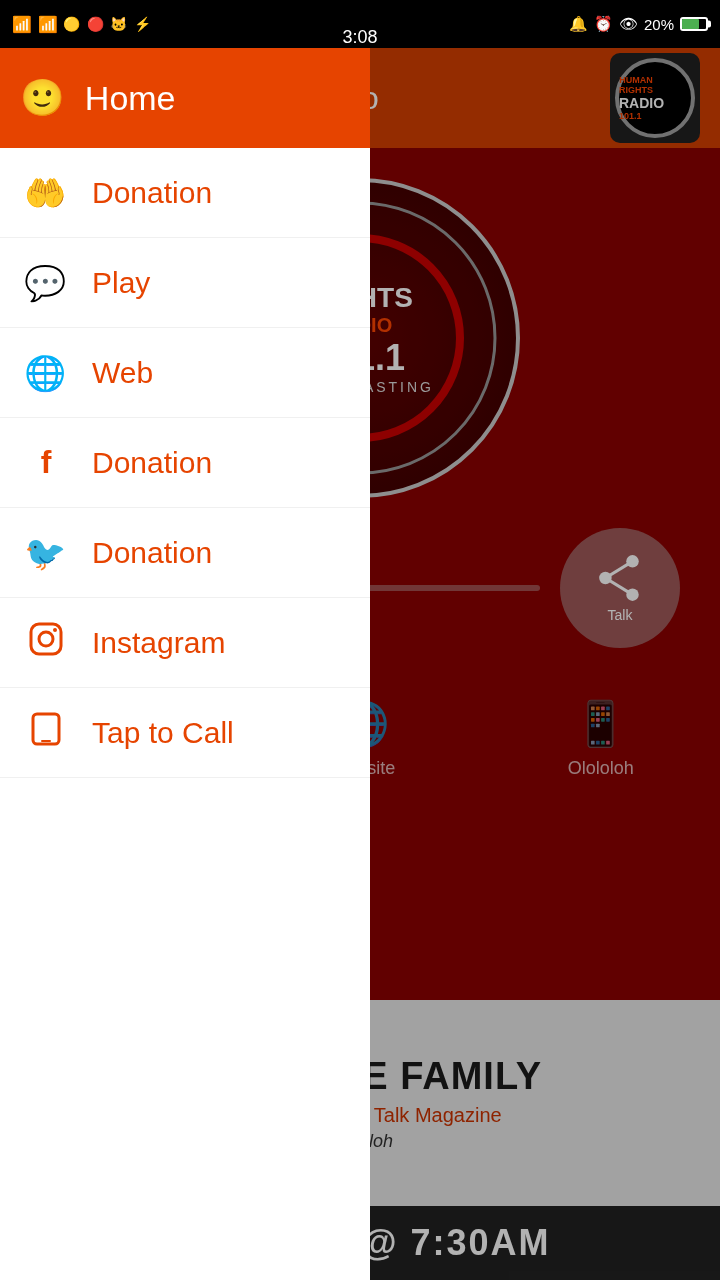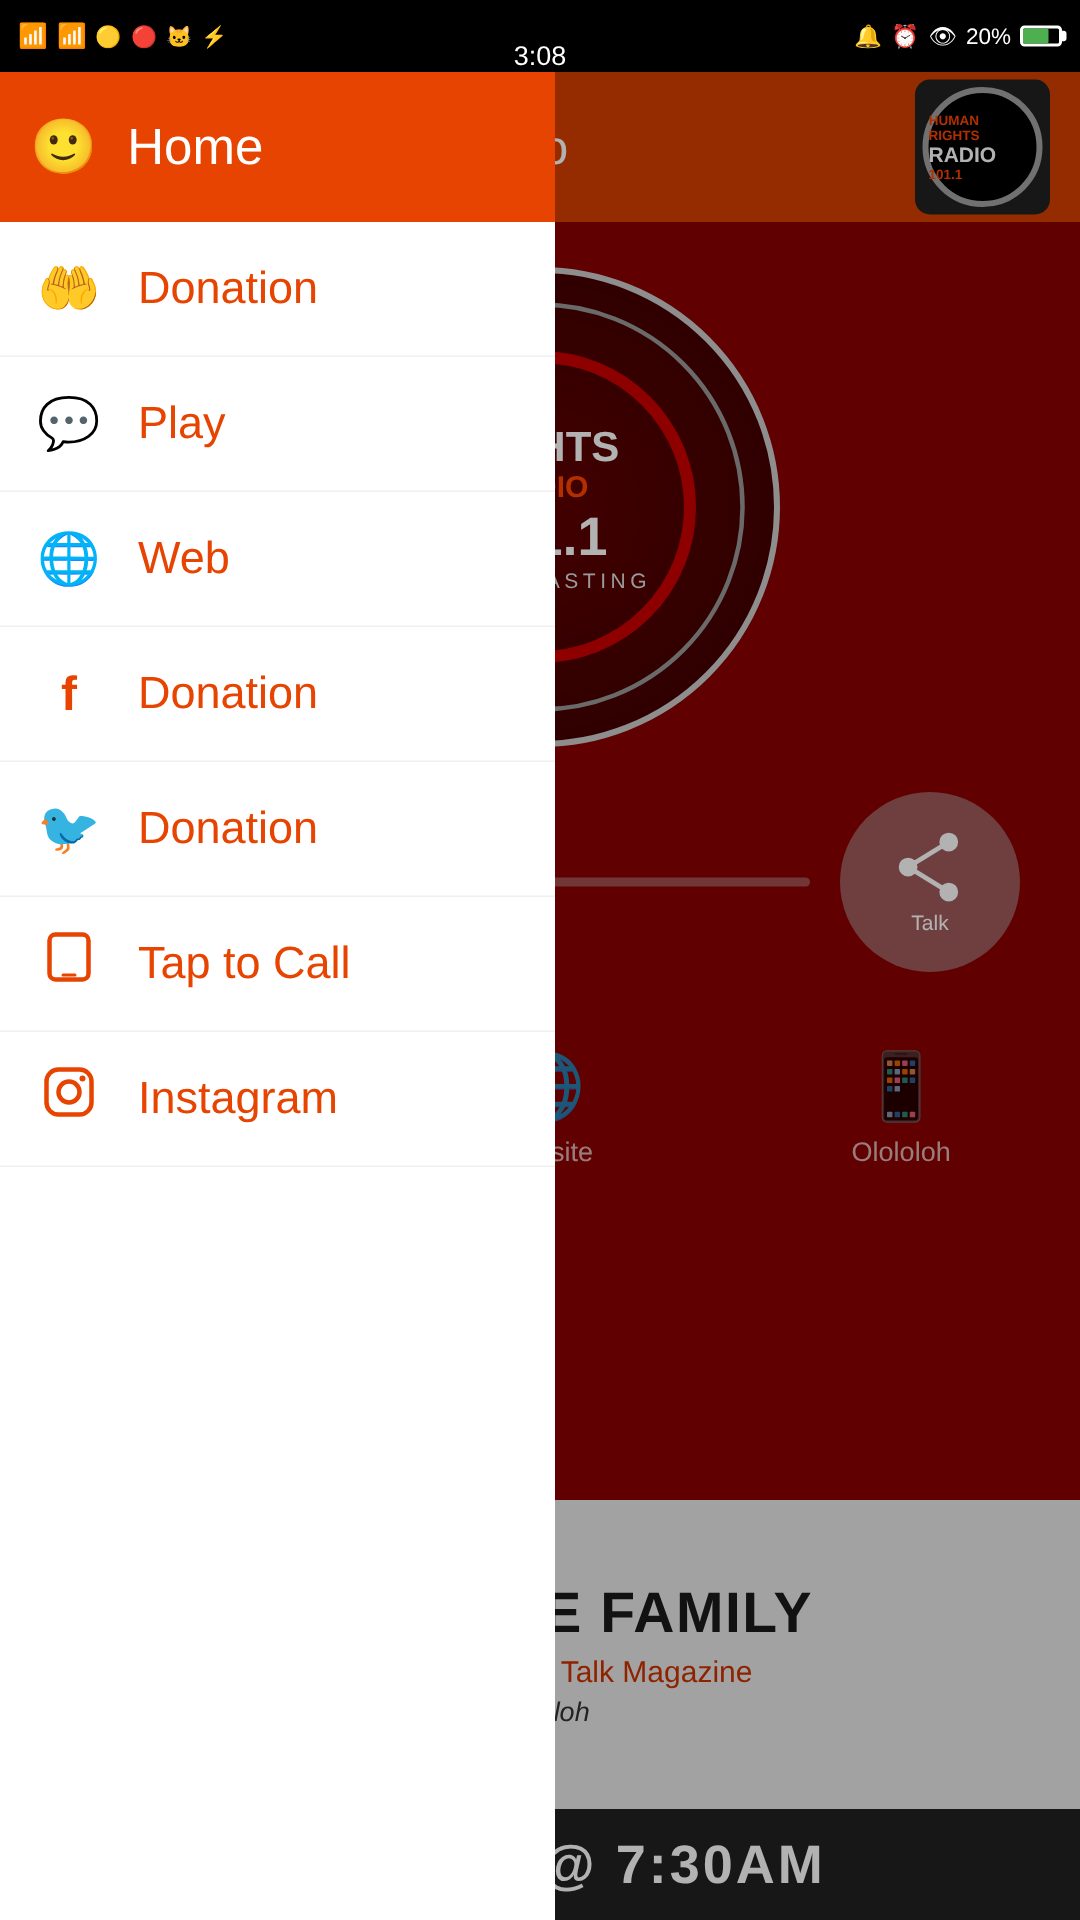--- a/index.html
+++ b/index.html
@@ -546,33 +546,33 @@
     </div>
 
     <div class="drawer-item">
       <span class="drawer-item-icon">🐦</span>
       <span class="drawer-item-label">Donation</span>
     </div>
 
     <div class="drawer-item">
       <span class="drawer-item-icon">
         <svg width="34" height="34" viewBox="0 0 34 34">
-          <rect x="4" y="2" width="26" height="30" rx="4" ry="4" fill="none" stroke="#e64400" stroke-width="3"></rect>
-          <rect x="12" y="28" width="10" height="2" rx="1" fill="#e64400"></rect>
-        </svg>
-      </span>
-      <span class="drawer-item-label">Tap to Call</span>
-    </div>
-
-    <div class="drawer-item">
-      <span class="drawer-item-icon">
-        <svg width="34" height="34" viewBox="0 0 34 34">
           <rect x="2" y="2" width="30" height="30" rx="8" ry="8" fill="none" stroke="#e64400" stroke-width="3"></rect>
           <circle cx="17" cy="17" r="7" fill="none" stroke="#e64400" stroke-width="3"></circle>
           <circle cx="26" cy="8" r="2" fill="#e64400"></circle>
         </svg>
       </span>
       <span class="drawer-item-label">Instagram</span>
     </div>
 
+    <div class="drawer-item">
+      <span class="drawer-item-icon">
+        <svg width="34" height="34" viewBox="0 0 34 34">
+          <rect x="4" y="2" width="26" height="30" rx="4" ry="4" fill="none" stroke="#e64400" stroke-width="3"></rect>
+          <rect x="12" y="28" width="10" height="2" rx="1" fill="#e64400"></rect>
+        </svg>
+      </span>
+      <span class="drawer-item-label">Tap to Call</span>
+    </div>
+
   </div>
 
 </div>
 
 </body></html>

